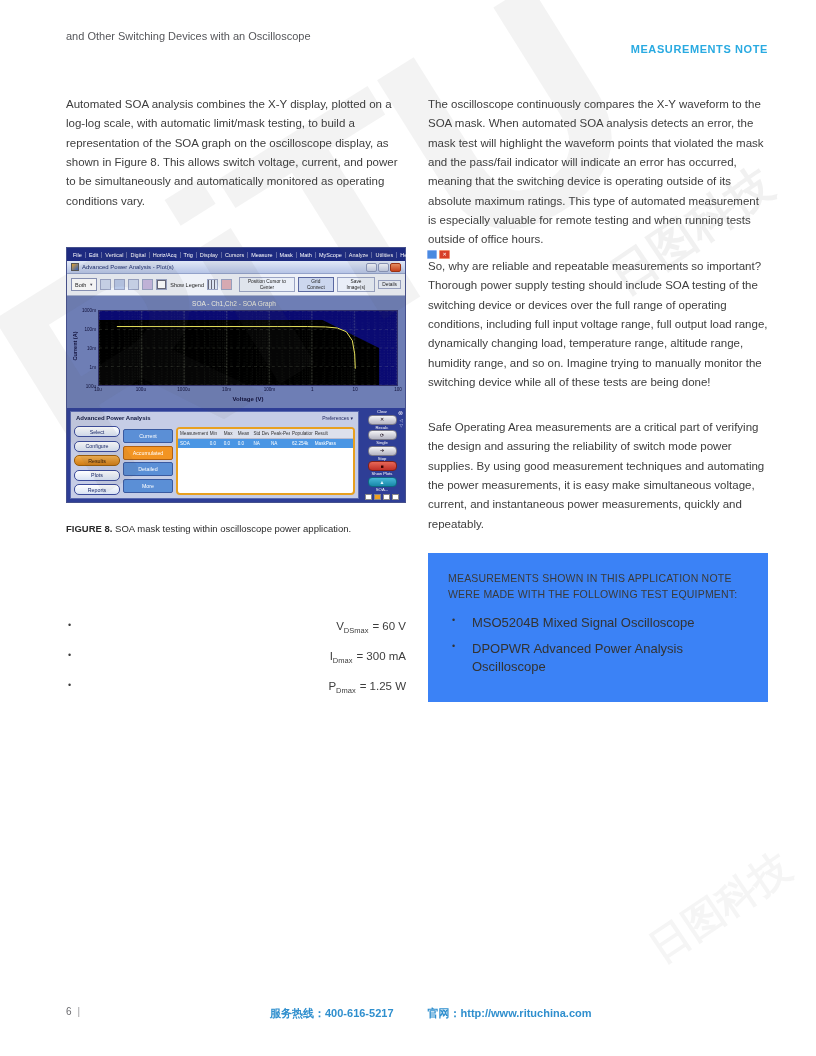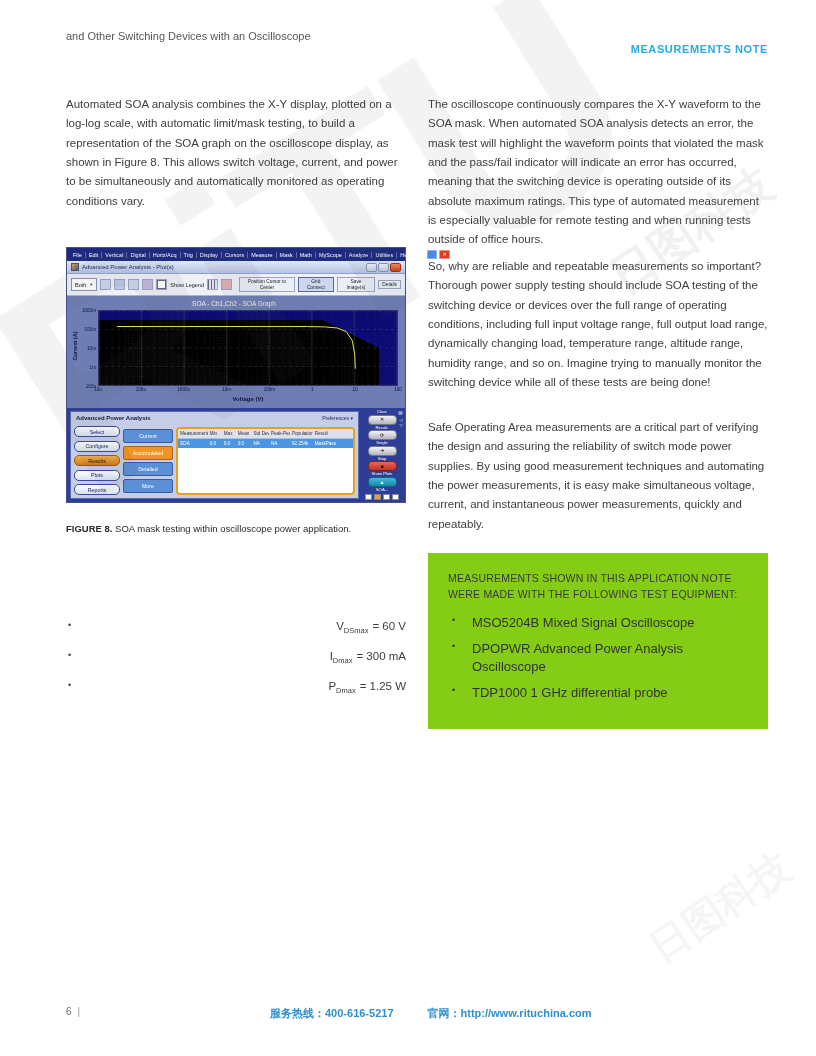--- a/index.html
+++ b/index.html
@@ -24,21 +24,21 @@
   
   .caption{font-size:9.5px;color:#2a2a2a;}
   .cap-label{font-weight:bold;}
   
   .spec-list{list-style:none;margin:0;padding:0;}
   .spec-list li{position:relative;padding-left:20px;margin-bottom:14.5px;font-size:11.5px;color:#3d3d3d;text-align:right;}
   .spec-list li::before{content:"•";position:absolute;left:2px;top:0;font-size:9px;color:#3d3d3d;}
   .spec-list sub{font-size:7.5px;}
   .spec-val{margin-left:4px;}
   
-  .eq-box{background:#84cc16;padding:17px 20px 18px 20px;}
+  .eq-box{background:#3b82f6;padding:17px 20px 18px 20px;}
   .eq-head{font-size:10.5px;line-height:1.55;color:#3a3a3a;letter-spacing:.2px;margin-bottom:11px;}
   .eq-list{list-style:none;margin:0;padding:0;}
   .eq-list li{position:relative;padding-left:24px;margin-bottom:9px;font-size:13px;line-height:1.35;color:#333;}
   .eq-list li::before{content:"•";position:absolute;left:4px;top:0;font-size:9px;color:#333;}
   
   .footer-page{position:absolute;left:66px;top:1006px;font-size:10px;color:#6a6a6e;}
   .footer-sep{margin-left:6px;color:#9a9a9e;}
   .footer-links{position:absolute;left:270px;top:1006px;font-size:11px;font-weight:bold;color:#2f8fce;display:flex;gap:34px;white-space:nowrap;}
   
   .scope{position:absolute;top:247px;left:66px;width:340px;height:256px;border:1px solid #45508c;
@@ -418,21 +418,20 @@
 
   <p class="body-text blk col-r" style="top:95px;">The oscilloscope continuously compares the X-Y waveform to the SOA mask. When automated SOA analysis detects an error, the mask test will highlight the waveform points that violated the mask and the pass/fail indicator will indicate an error has occurred, meaning that the switching device is operating outside of its absolute maximum ratings. This type of automated measurement is especially valuable for remote testing and when running tests outside of office hours.</p>
   <p class="body-text blk col-r" style="top:257px;">So, why are reliable and repeatable measurements so important? Thorough power supply testing should include SOA testing of the switching device or devices over the full range of operating conditions, including full input voltage range, full output load range, dynamically changing load, temperature range, altitude range, humidity range, and so on. Imagine trying to manually monitor the switching device while all of these tests are being done!</p>
   <p class="body-text blk col-r" style="top:418px;">Safe Operating Area measurements are a critical part of verifying the design and assuring the reliability of switch mode power supplies. By using good measurement techniques and automating the power measurements, it is easy make simultaneous voltage, current, and instantaneous power measurements, quickly and repeatably.</p>
 
   <div class="eq-box blk col-r" style="top:553px;box-sizing:border-box;">
     <div class="eq-head">MEASUREMENTS SHOWN IN THIS APPLICATION NOTE WERE MADE WITH THE FOLLOWING TEST EQUIPMENT:</div>
     <ul class="eq-list" id="eq-list">
         <li>MSO5204B Mixed Signal Oscilloscope</li>
         <li>DPOPWR Advanced Power Analysis Oscilloscope</li>
-        <li>TDP1000 1 GHz differential probe</li>
       </ul>
   </div>
 
   <div class="footer-page">
     <span>6</span><span class="footer-sep">|</span>
   </div>
   <div class="footer-links">
     <span>服务热线：400-616-5217</span>
     <span>官网：http://www.rituchina.com</span>
   </div>

